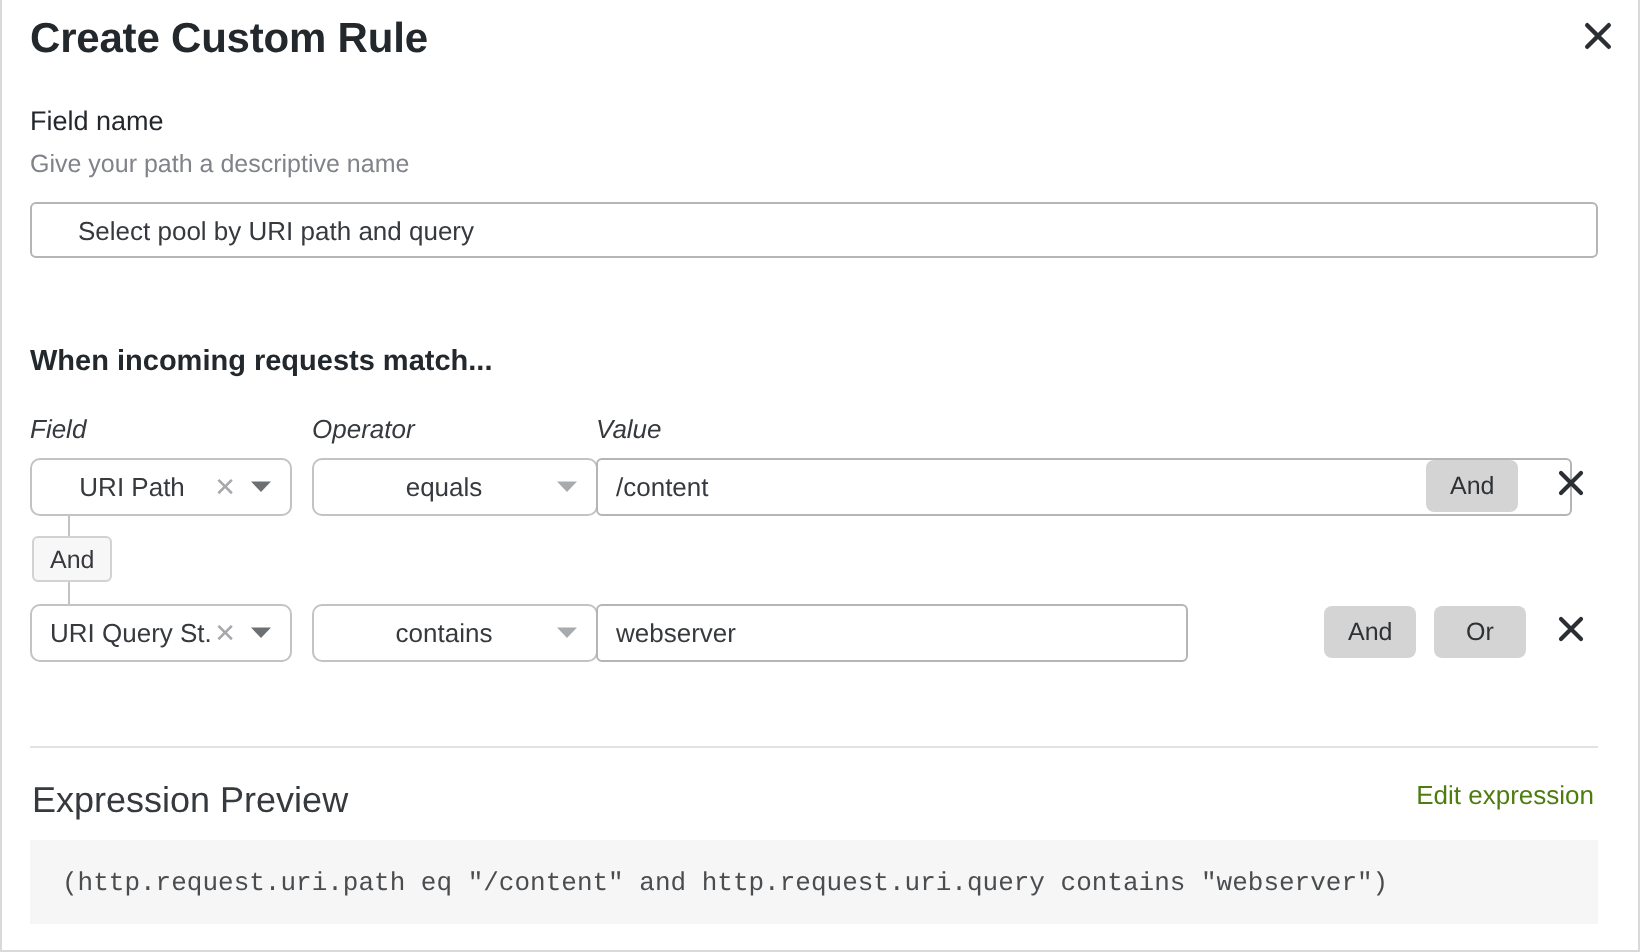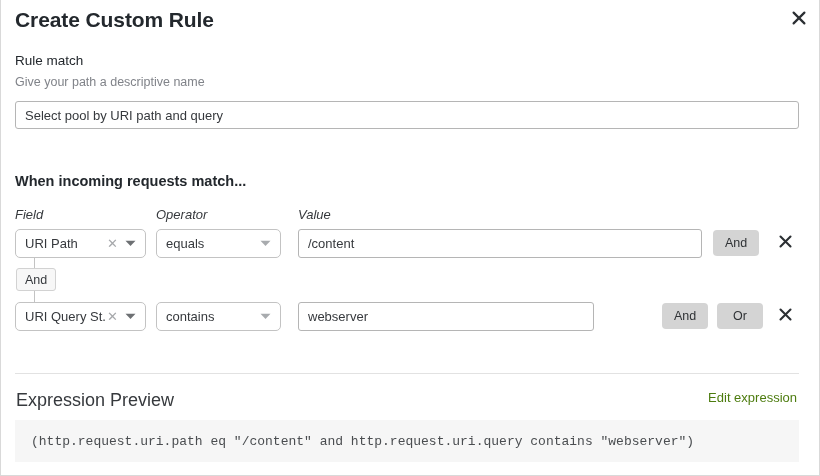--- a/index.html
+++ b/index.html
@@ -66,21 +66,21 @@
     top: 101px;
     width: 784px;
     height: 28px;
     box-sizing: border-box;
     border: 1px solid #b5b5b5;
     border-radius: 3px;
     background: #ffffff;
     font-family: "Liberation Sans", sans-serif;
     font-size: 13px;
     color: #36393d;
-    padding: 0 9px;
+    padding: 0 23px;
     outline: none;
   }
 
   
   .section-heading {
     position: absolute;
     left: 14px;
     top: 173px;
     font-size: 14.5px;
     font-weight: bold;
@@ -107,20 +107,21 @@
   .select-box {
     position: absolute;
     box-sizing: border-box;
     height: 29px;
     border: 1px solid #c3c3c3;
     border-radius: 5px;
     background: #ffffff;
     display: flex;
     align-items: center;
     cursor: pointer;
+    text-align: center;
   }
   .select-box .sel-text {
     font-size: 13px;
     color: #36393d;
     padding-left: 9px;
     flex: 1;
     white-space: nowrap;
     overflow: hidden;
   }
   .select-box .clear-x {
@@ -131,36 +132,36 @@
     cursor: pointer;
   }
   .select-box .caret {
     padding-right: 9px;
     display: flex;
     align-items: center;
     cursor: pointer;
   }
 
   .sel-field { left: 14px; width: 131px; }
-  .sel-operator { left: 155px; width: 125px; }
+  .sel-operator { left: 155px; width: 143px; }
 
   .value-input {
     position: absolute;
     box-sizing: border-box;
     height: 29px;
     border: 1px solid #b5b5b5;
     border-radius: 3px;
     background: #ffffff;
     font-family: "Liberation Sans", sans-serif;
     font-size: 13px;
     color: #36393d;
     padding: 0 9px;
     outline: none;
   }
-  .value-1 { left: 297px; width: 404px; }
+  .value-1 { left: 297px; width: 488px; }
   .value-2 { left: 297px; width: 296px; }
 
   .logic-btn {
     position: absolute;
     box-sizing: border-box;
     height: 26px;
     min-width: 46px;
     padding: 0 12px;
     border: none;
     border-radius: 4px;
@@ -273,21 +274,21 @@
 
   <div class="modal-title">Create Custom Rule</div>
   <button class="close-btn">
     <span>
       <svg width="14" height="14" viewBox="0 0 14 14" aria-hidden="true">
         <path d="M1.6 1.6 L12.4 12.4 M12.4 1.6 L1.6 12.4" stroke="#2b2f33" stroke-width="2.2" stroke-linecap="round"></path>
       </svg>
     </span>
   </button>
 
-  <div class="field-label" style="left:14px; top:53px;">Rule match</div>
+  <div class="field-label" style="left:14px; top:53px;">Field name</div>
   <div class="field-help" style="left:14px; top:75px;">Give your path a descriptive name</div>
   <input class="rule-name-input" type="text" value="Select pool by URI path and query" style="">
 
   <div class="section-heading">When incoming requests match...</div>
 
   <div class="col-head c-field">Field</div>
   <div class="col-head c-operator">Operator</div>
   <div class="col-head c-value">Value</div>
 
   <div class="cond-row row1">

